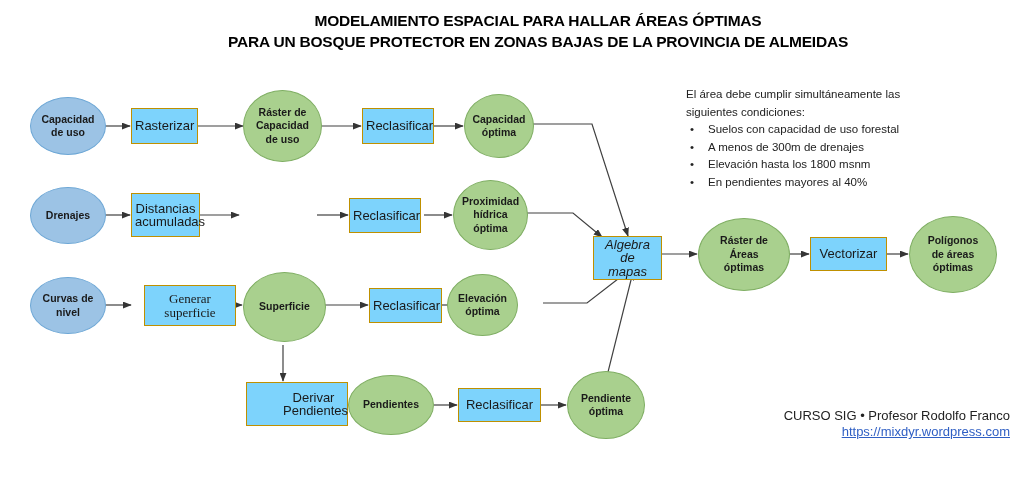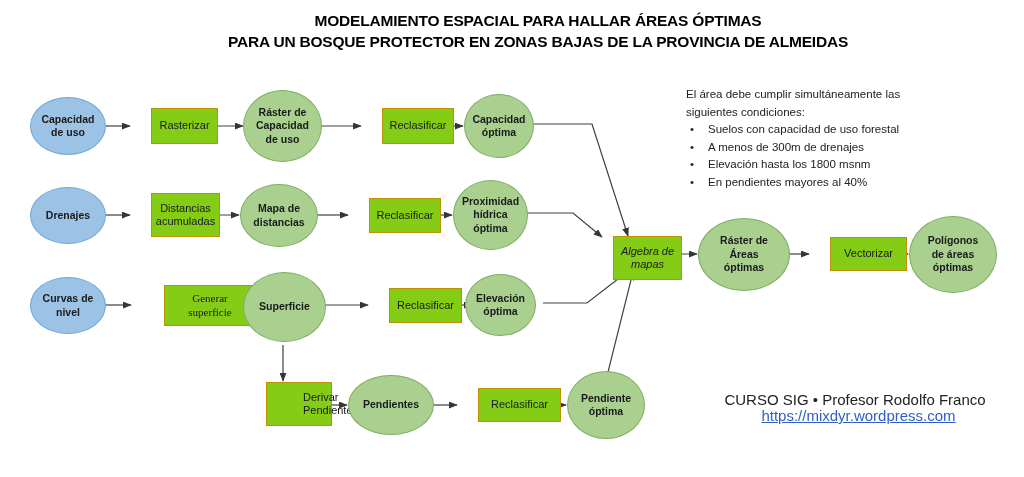--- a/index.html
+++ b/index.html
@@ -64,27 +64,26 @@
   }
   .green {
     background: #A9D08E;
     border: 1px solid #7FAE63;
     font-weight: bold;
     font-size: 10.5px;
     line-height: 13.5px;
     color: #1a1a1a;
   }
   .rect {
-    background: #84cc16;
+    background: #7dd3fc;
     border: 1px solid #BF9000;
     font-weight: normal;
-    font-size: 11px;
+    font-size: 13px;
     line-height: 13.5px;
     color: #1a1a1a;
-    margin-left: 20px;
   }
 
   
   #wires {
     position: absolute;
     left: 0; top: 0;
     width: 1024px; height: 477px;
     z-index: 1;
     pointer-events: none;
   }
@@ -112,24 +111,24 @@
   #conditions li .bullet {
     position: absolute;
     left: 4px;
     top: 0;
   }
 
   
   #credit {
     position: absolute;
     left: 700px;
-    top: 392px;
+    top: 408px;
     width: 310px;
-    text-align: center;
-    font-size: 15px;
+    text-align: right;
+    font-size: 13px;
     line-height: 16px;
     color: #222222;
   }
   #credit .link {
     color: #2F5FC4;
     text-decoration: underline;
     display: inline-block;
     padding-left: 7px;
   }
 </style>
@@ -198,47 +197,44 @@
   <div class="node ellipse green" style="left:464px; top:94px; width:70px; height:64px;">
     <span class="lbl">Capacidad<br>óptima</span>
   </div>
 
   <div class="node ellipse blue" style="left:30px; top:187px; width:76px; height:57px;">
     <span class="lbl">Drenajes</span>
   </div>
   <div class="node rect" style="left:131px; top:193px; width:69px; height:44px;">
     <span class="lbl">Distancias<br>acumuladas</span>
   </div>
-  <div class="node ellipse green" style="left:240px; top:184px; width:78px; height:63px;">
-    <span class="lbl">Mapa de<br>distancias</span>
-  </div>
   <div class="node rect" style="left:349px; top:198px; width:72px; height:35px;">
     <span class="lbl">Reclasificar</span>
   </div>
   <div class="node ellipse green" style="left:453px; top:180px; width:75px; height:70px;">
     <span class="lbl">Proximidad<br>hídrica<br>óptima</span>
   </div>
 
   <div class="node ellipse blue" style="left:30px; top:277px; width:76px; height:57px;">
     <span class="lbl">Curvas de<br>nivel</span>
   </div>
   <div class="node rect" style="left:144px; top:285px; width:92px; height:41px;font-family:Liberation Serif, serif;">
     <span class="lbl">Generar<br>superficie</span>
   </div>
   <div class="node ellipse green" style="left:243px; top:272px; width:83px; height:70px;">
     <span class="lbl">Superficie</span>
   </div>
   <div class="node rect" style="left:369px; top:288px; width:73px; height:35px;">
     <span class="lbl">Reclasificar</span>
   </div>
-  <div class="node ellipse green" style="left:465px; top:274px; width:71px; height:62px;">
+  <div class="node ellipse green" style="left:447px; top:274px; width:71px; height:62px;">
     <span class="lbl">Elevación<br>óptima</span>
   </div>
 
-  <div class="node rect" style="left:246px; top:382px; width:66px; height:44px;padding-left:33px;">
+  <div class="node rect" style="left:246px; top:382px; width:102px; height:44px;padding-left:33px;">
     <span class="lbl">Derivar<br>Pendientes</span>
   </div>
   <div class="node ellipse green" style="left:348px; top:375px; width:86px; height:60px;">
     <span class="lbl">Pendientes</span>
   </div>
   <div class="node rect" style="left:458px; top:388px; width:83px; height:34px;">
     <span class="lbl">Reclasificar</span>
   </div>
   <div class="node ellipse green" style="left:567px; top:371px; width:78px; height:68px;">
     <span class="lbl">Pendiente<br>óptima</span>

